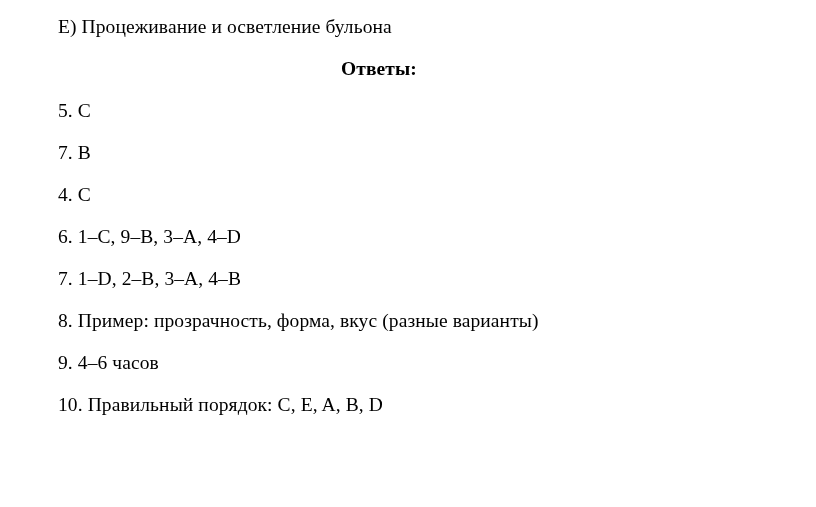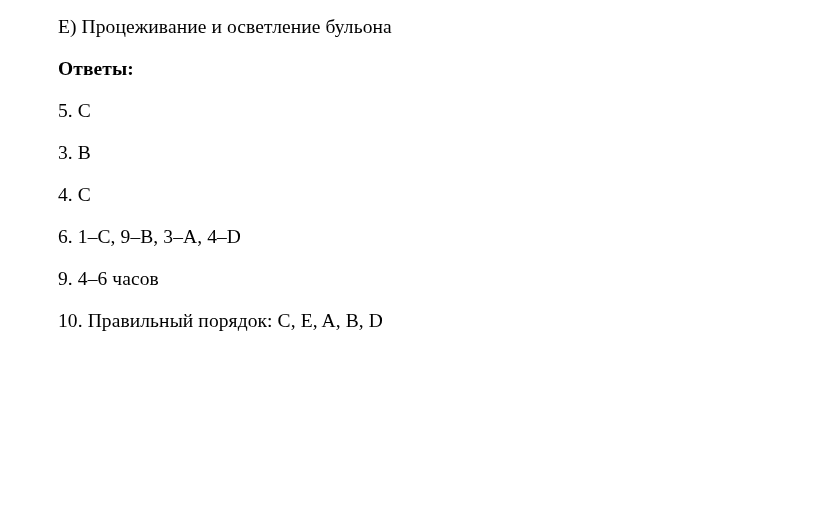--- a/index.html
+++ b/index.html
@@ -21,27 +21,30 @@
     padding: 6px 40px 0 58px;
   }
   .line {
     font-size: 19.5px;
     line-height: 42px;
     white-space: pre;
     letter-spacing: 0.1px;
   }
   .line.bold {
     font-weight: bold;
+    text-align: center;
   }
 </style>
 </head>
 <body>
 
 <div class="page">
   <div class="line">E) Процеживание и осветление бульона</div>
   <div class="line bold">Ответы:</div>
   <div class="line">5. C</div>
-  <div class="line">3. B</div>
+  <div class="line">7. B</div>
   <div class="line">4. C</div>
   <div class="line">6. 1–C, 9–B, 3–A, 4–D</div>
+  <div class="line">7. 1–D, 2–B, 3–A, 4–B</div>
+  <div class="line">8. Пример: прозрачность, форма, вкус (разные варианты)</div>
   <div class="line">9. 4–6 часов</div>
   <div class="line">10. Правильный порядок: C, E, A, B, D</div>
 </div>
 
 </body></html>

